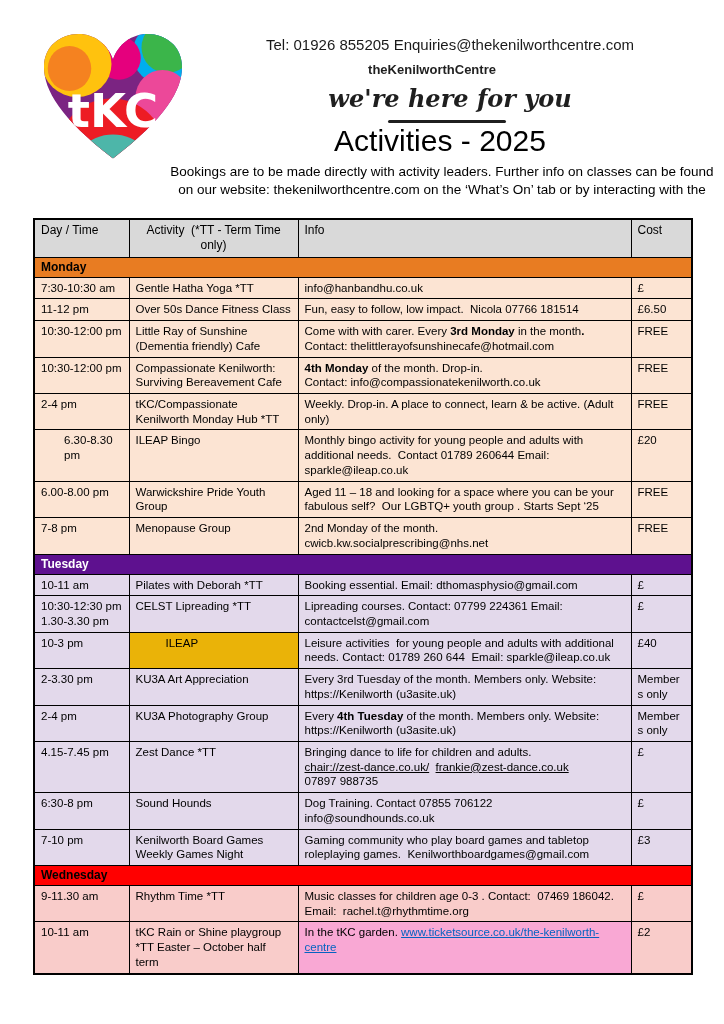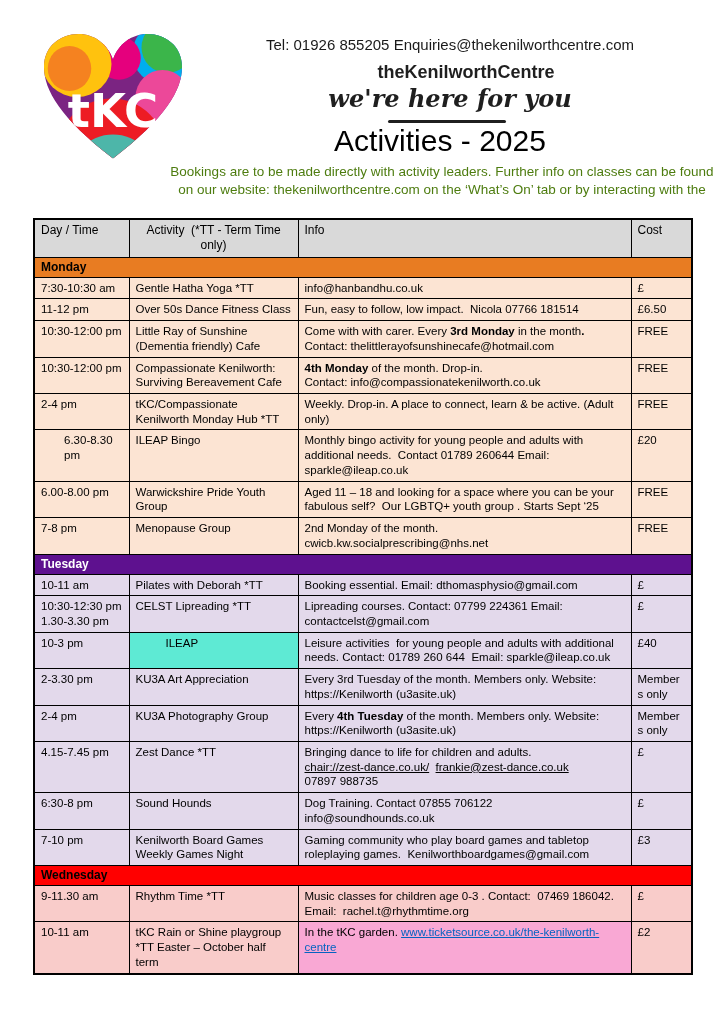--- a/index.html
+++ b/index.html
@@ -3,31 +3,31 @@
 <meta charset="utf-8">
 <style>
   html,body{margin:0;padding:0;background:#fff;}
   .page{position:relative;width:724px;height:1024px;background:#fff;overflow:hidden;
         font-family:"Liberation Sans",sans-serif;color:#000;}
 
   
   .logo{position:absolute;left:38px;top:31px;width:150px;height:132px;}
   .contact-line{position:absolute;left:200px;top:36px;width:500px;text-align:center;
         font-size:15px;color:#1a1a1a;}
-  .brand{position:absolute;left:216px;top:62px;width:500px;text-align:center;
-        font-size:18px;font-weight:bold;color:#1f1f1f;}
+  .brand{position:absolute;left:182px;top:62px;width:500px;text-align:center;
+        font-size:13px;font-weight:bold;color:#1f1f1f;}
   .tagline{position:absolute;left:200px;top:84px;width:500px;text-align:center;
         font-family:"DejaVu Serif",serif;font-style:italic;font-weight:bold;
         font-size:24px;color:#1f1f1f;}
   .tagline-underline{position:absolute;left:388px;top:120px;width:118px;height:3px;
         background:#1f1f1f;border-radius:2px;}
   .page-title{position:absolute;left:180px;top:124px;width:520px;text-align:center;
         font-size:30px;color:#000;}
   .intro{position:absolute;left:168px;top:163px;width:548px;text-align:center;
-        font-size:13.5px;line-height:1.33;color:#4d7c0f;}
+        font-size:13.5px;line-height:1.33;color:#000000;}
 
   
   .table-wrap{position:absolute;left:33px;top:218px;width:658px;}
   table.schedule{width:658px;border-collapse:collapse;table-layout:fixed;
         font-size:11.5px;border:2px solid #000;}
   table.schedule th,table.schedule td{border:1px solid #000;padding:3px 6px;
         vertical-align:top;line-height:1.28;white-space:pre-wrap;word-wrap:break-word;}
   thead th{background:#D9D9D9;font-weight:normal;text-align:left;font-size:12px;
         padding:4px 6px;}
   thead th.col-activity{text-align:center;}
@@ -151,21 +151,21 @@
           </tr>
           <tr>
             <td style="background: rgb(227, 217, 235);">10:30-12:30 pm
 1.30-3.30 pm</td>
             <td style="background: rgb(227, 217, 235);">CELST Lipreading *TT</td>
             <td style="background: rgb(227, 217, 235);"><span>Lipreading courses. Contact: 07799 224361 Email: contactcelst@gmail.com</span></td>
             <td style="background: rgb(227, 217, 235);">£</td>
           </tr>
           <tr>
             <td style="background: rgb(227, 217, 235);">10-3 pm</td>
-            <td style="background: #5eead4; padding-left: 36px;">ILEAP</td>
+            <td style="background: #eab308; padding-left: 36px;">ILEAP</td>
             <td style="background: rgb(227, 217, 235);"><span>Leisure activities  for young people and adults with additional needs. Contact: 01789 260 644  Email: sparkle@ileap.co.uk</span></td>
             <td style="background: rgb(227, 217, 235);">£40</td>
           </tr>
           <tr>
             <td style="background: rgb(227, 217, 235);">2-3.30 pm</td>
             <td style="background: rgb(227, 217, 235);">KU3A Art Appreciation</td>
             <td style="background: rgb(227, 217, 235);"><span>Every 3rd Tuesday of the month. Members only. Website: https://Kenilworth (u3asite.uk)</span></td>
             <td style="background: rgb(227, 217, 235);">Members only</td>
           </tr>
           <tr>

